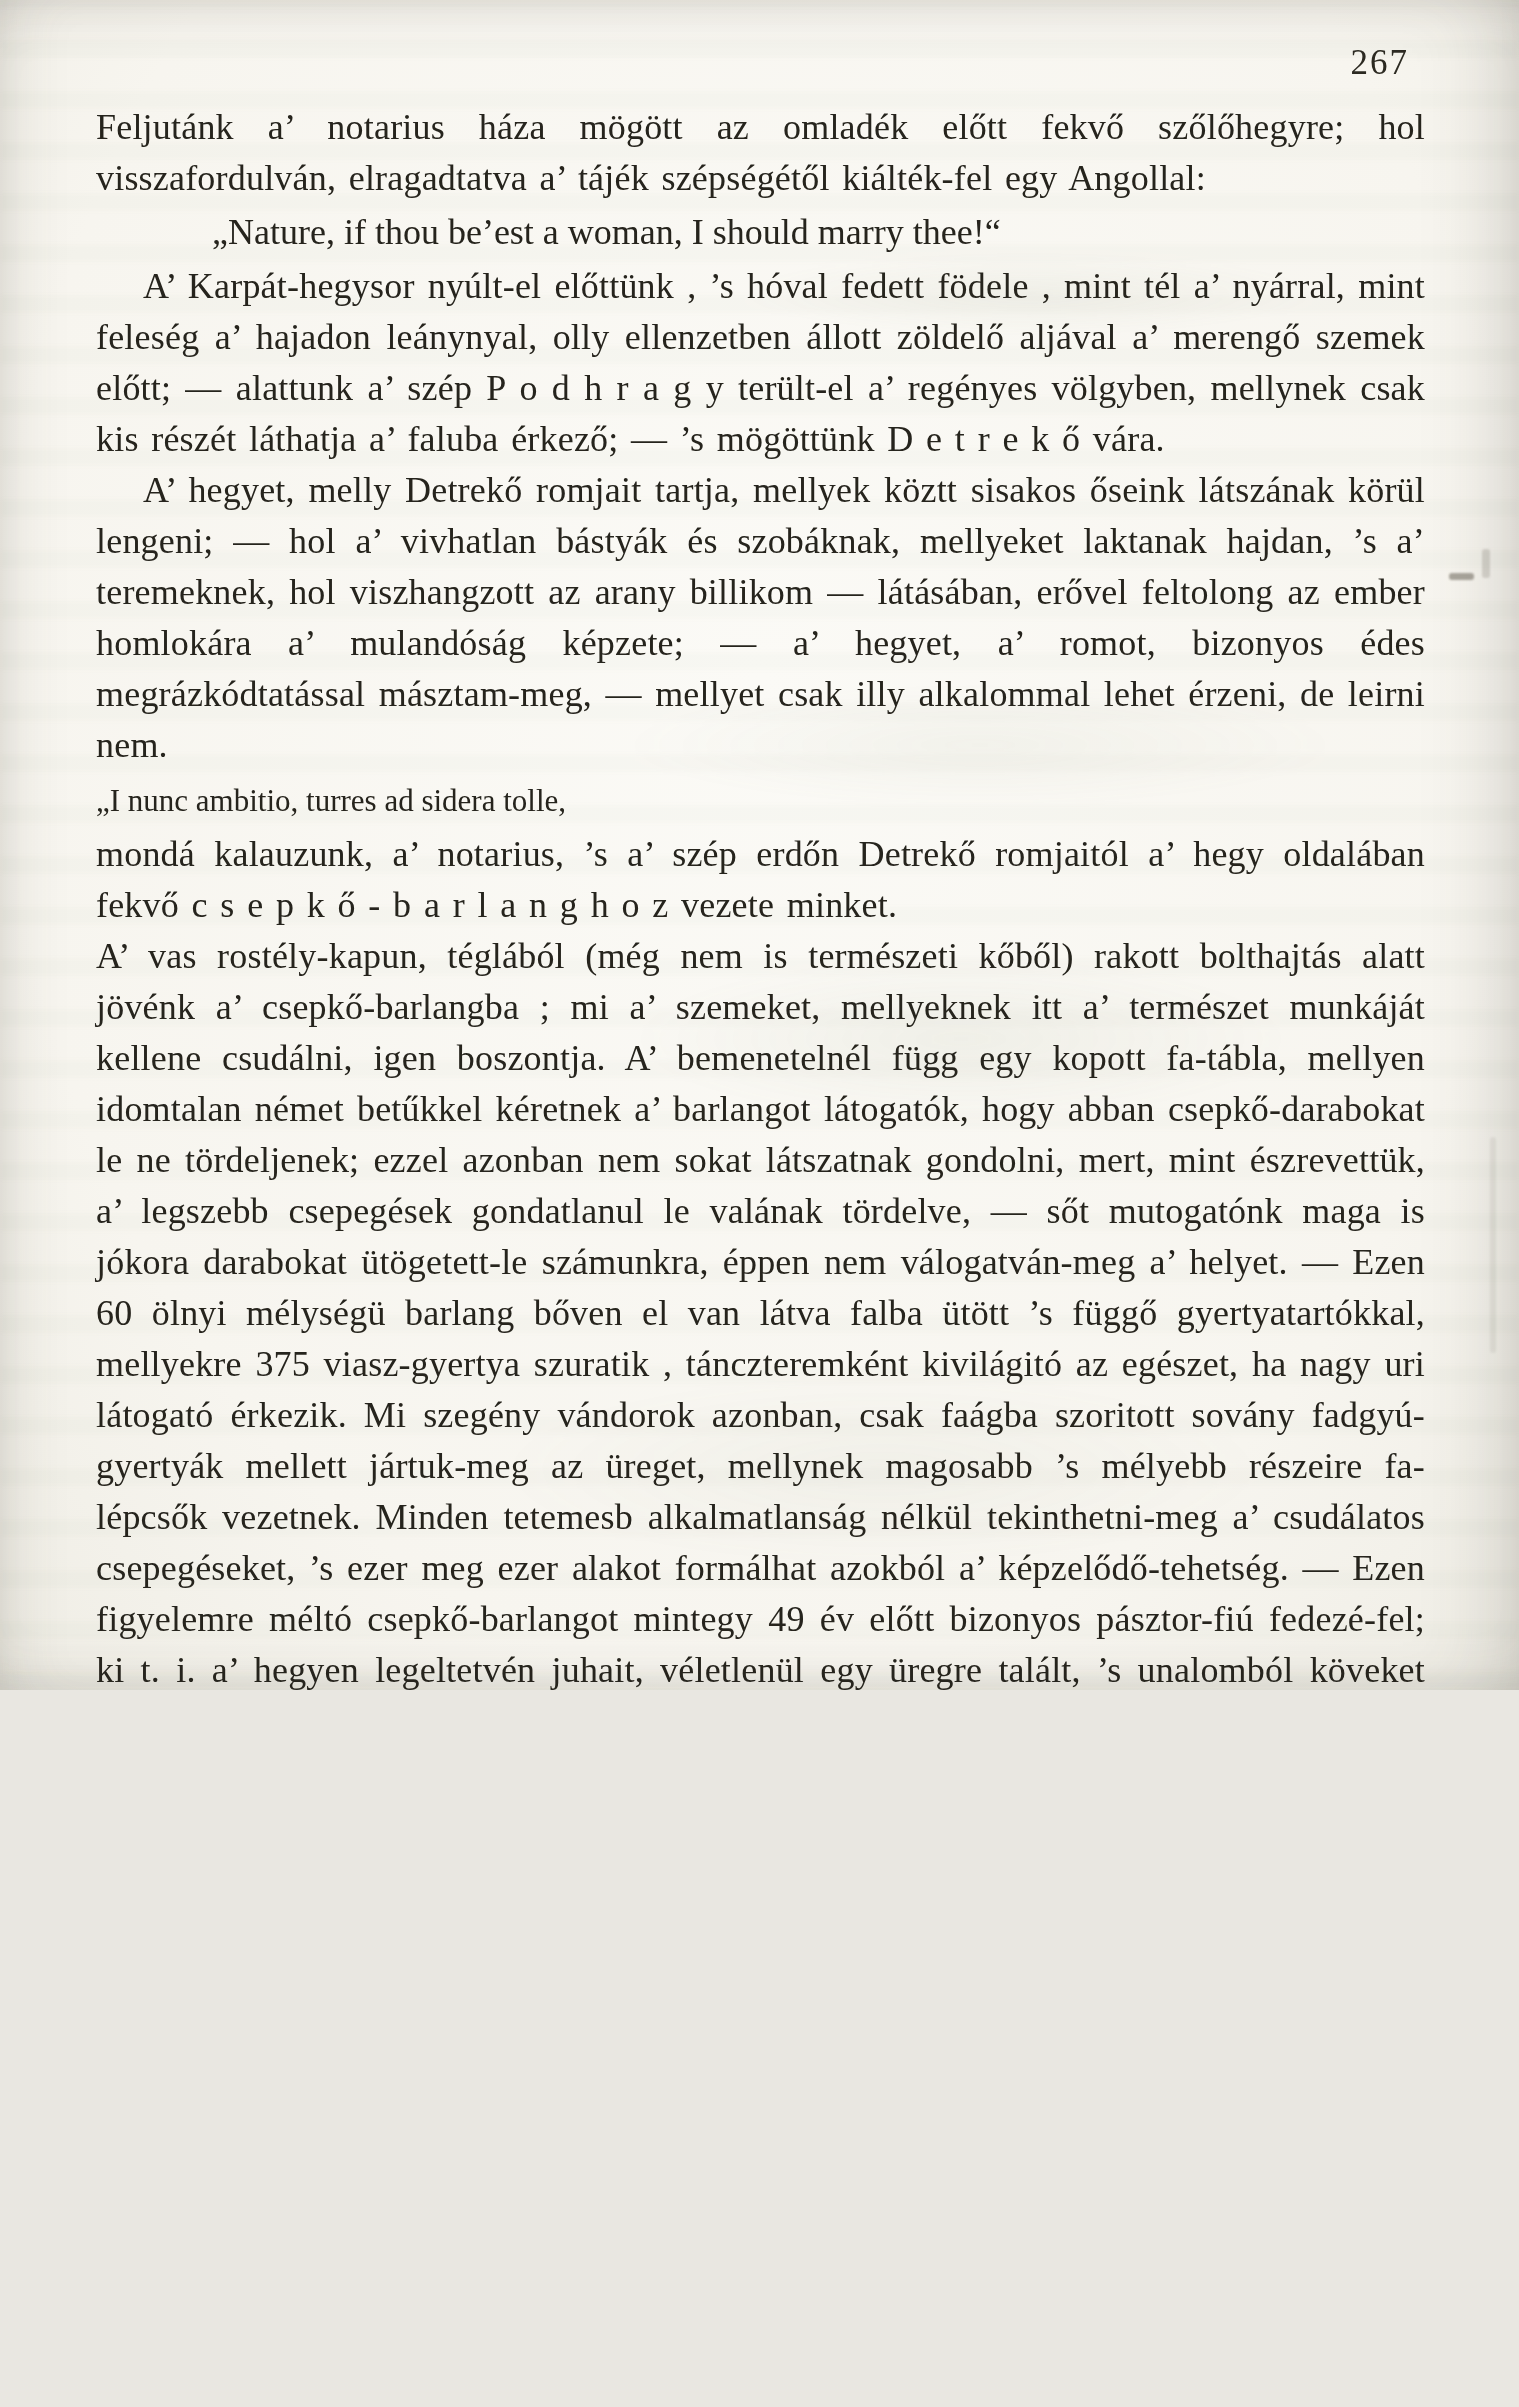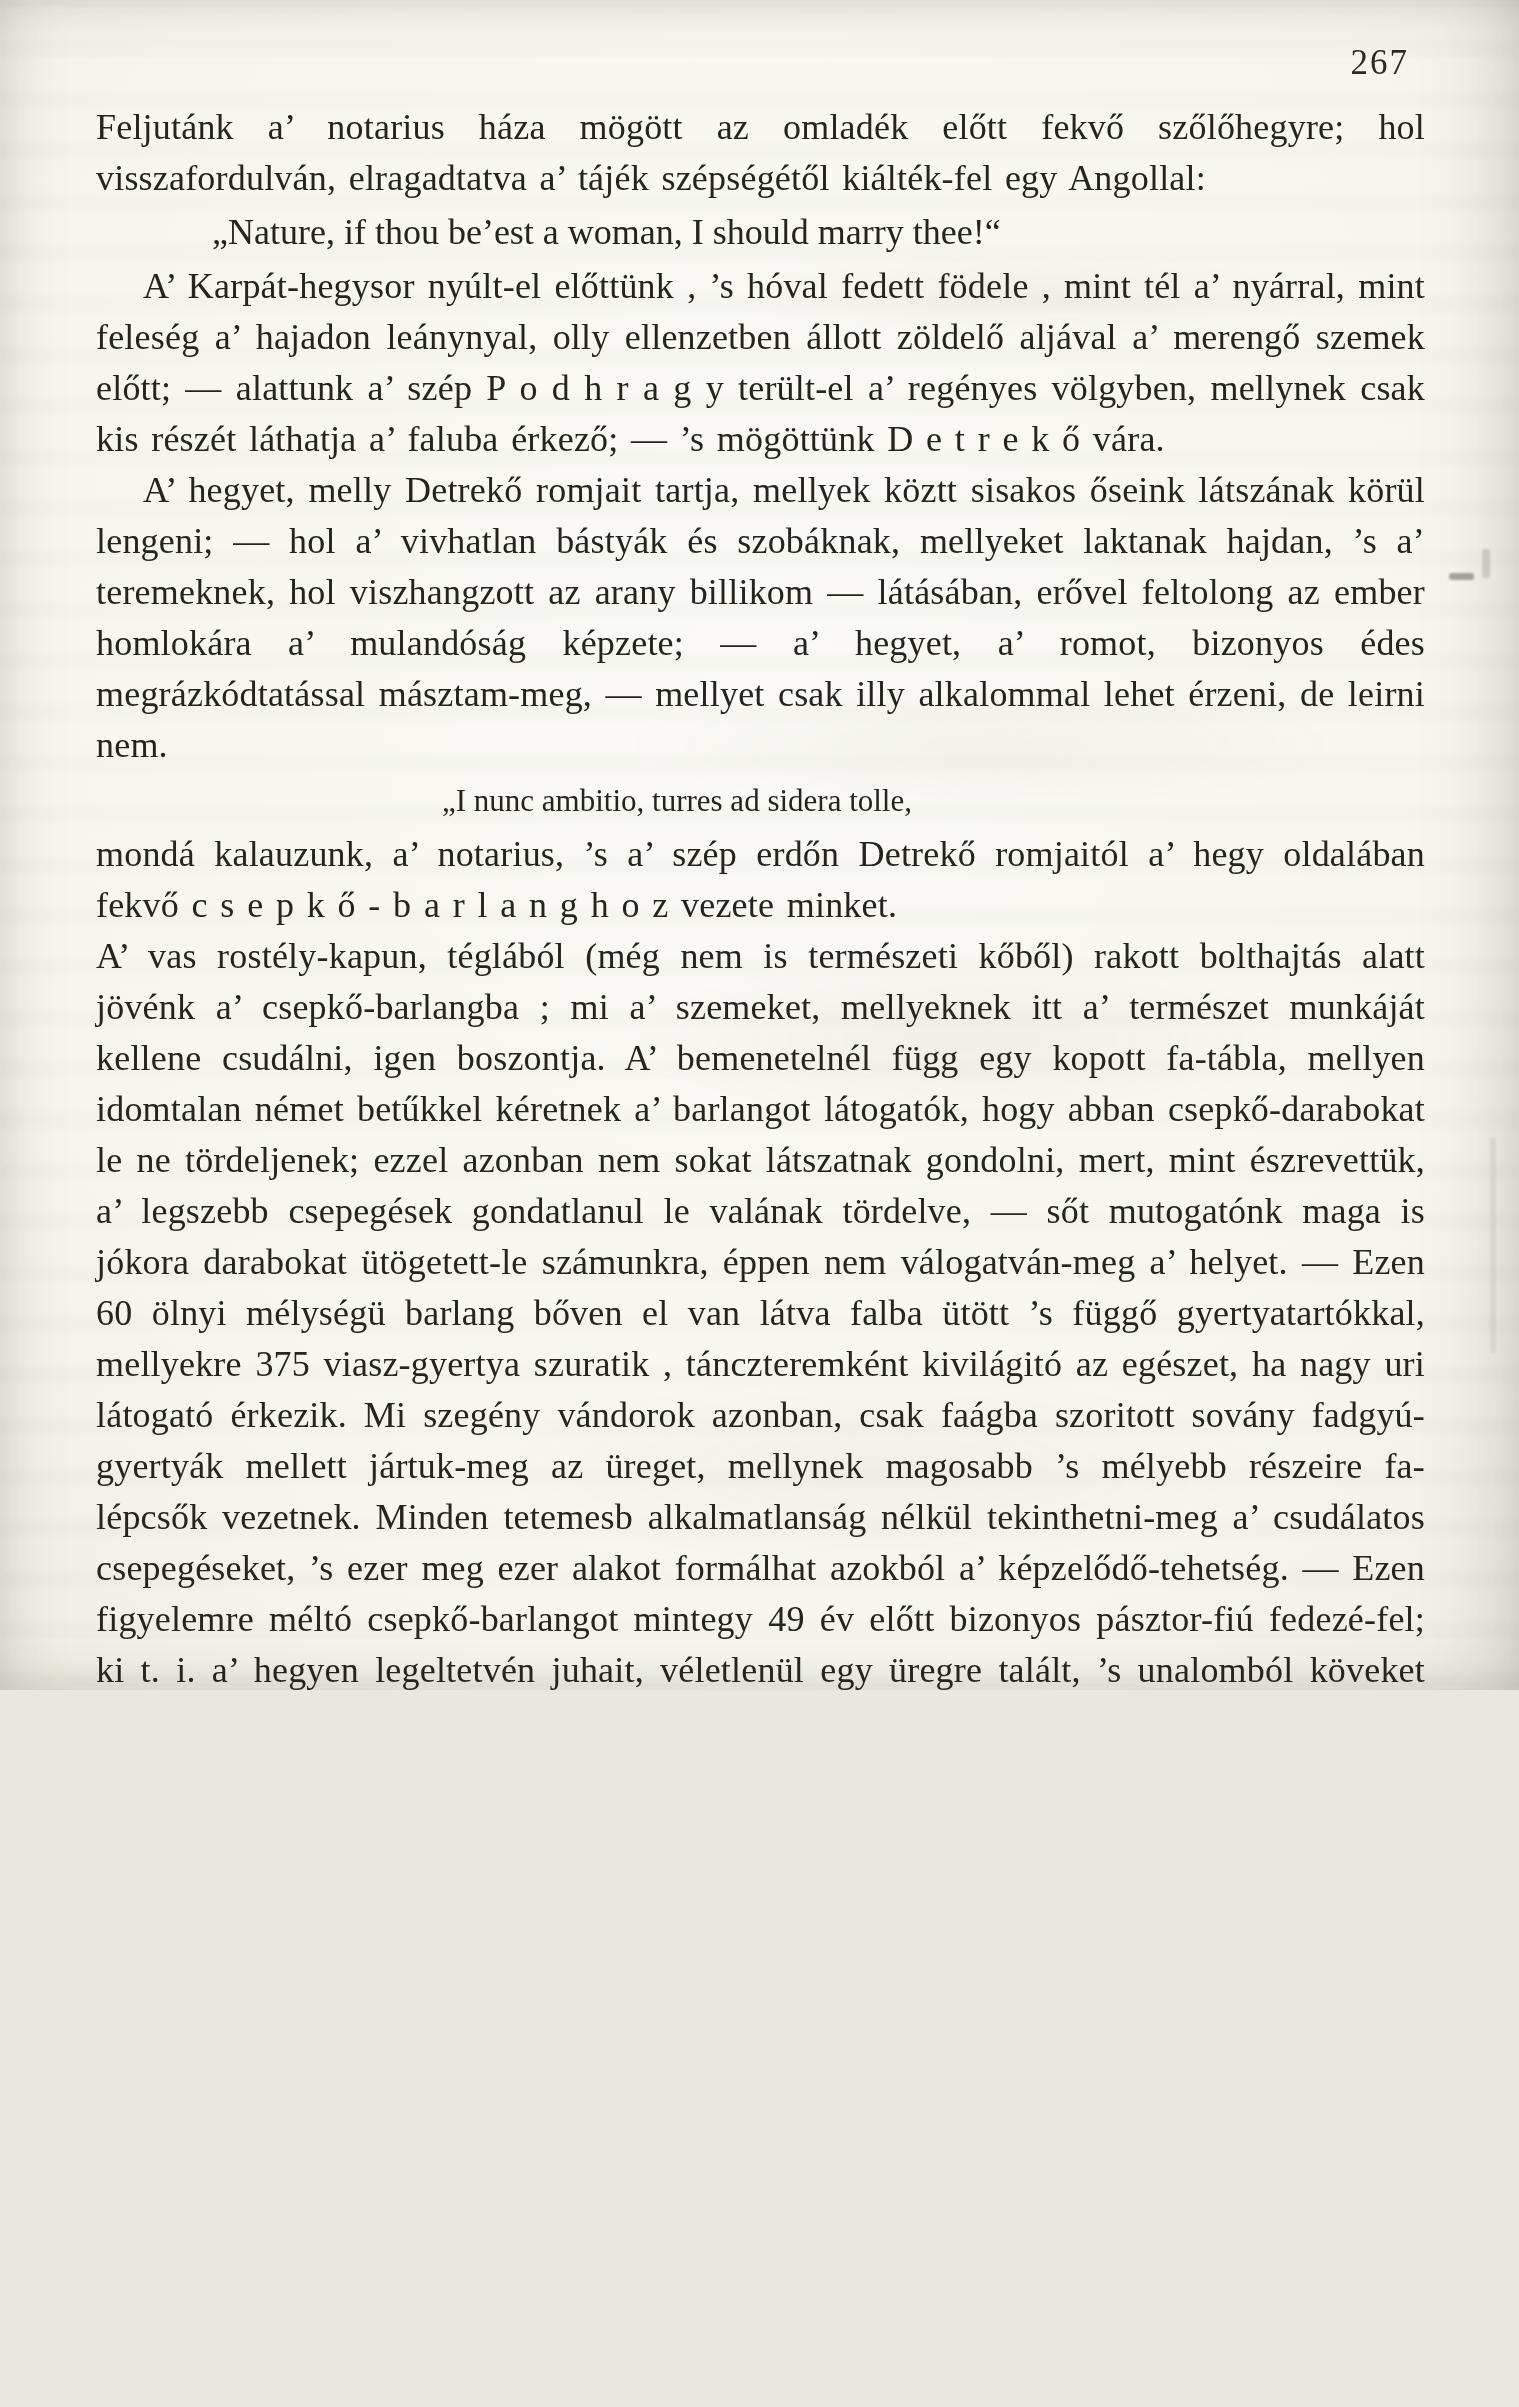--- a/index.html
+++ b/index.html
@@ -74,21 +74,21 @@
   .para.indent { text-indent: 47px; }
   .quote-en {
     margin: 2px 0;
     font-size: 36px;
     line-height: 53px;
     padding-left: 116px;
     text-align: left;
   }
   .verse {
     margin: 7.8px 0 5.9px 0;
-    text-align: center;
+    text-align: left;
     padding-right: 167px;
     font-size: 31px;
     line-height: 44px;
   }
   .verse p { margin: 0; }
   .catchword {
     margin-top: 9.8px;
     text-align: center;
     font-size: 34px;
   }

